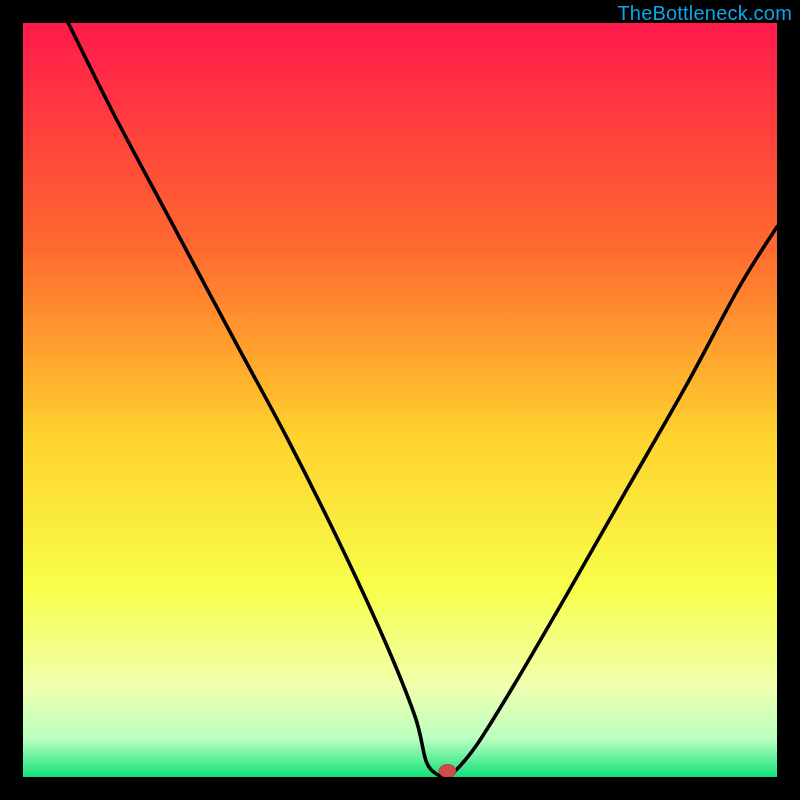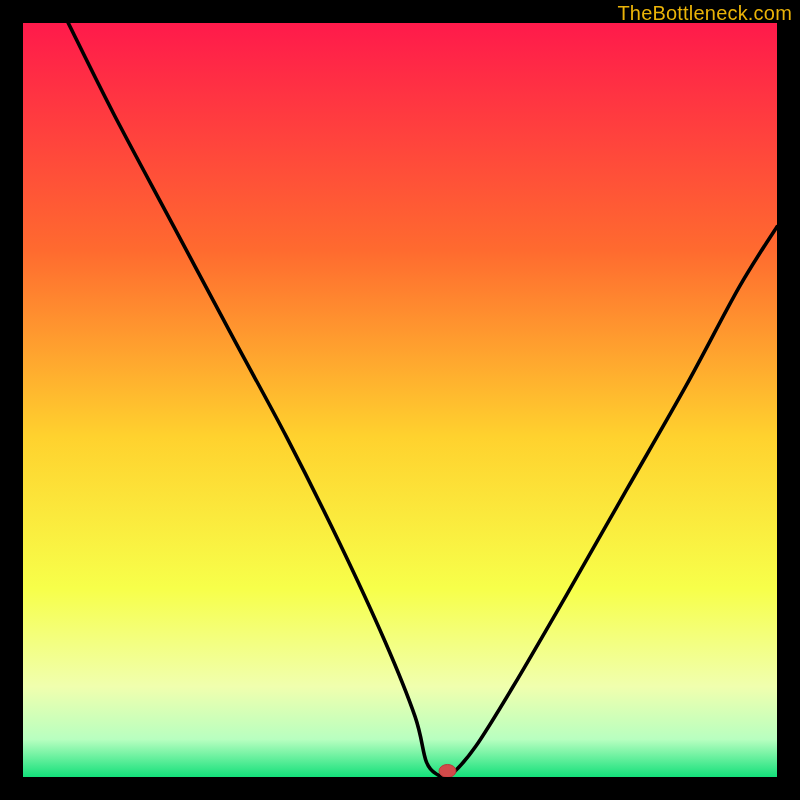--- a/index.html
+++ b/index.html
@@ -14,21 +14,21 @@
   .frame {
     position: relative;
     width: 800px;
     height: 800px;
     background: #000;
   }
   .watermark {
     position: absolute;
     top: 2px;
     right: 8px;
-    color: #eab308;
+    color: #0ea5e9;
     font-size: 20px;
     font-weight: 500;
     letter-spacing: 0.2px;
     z-index: 5;
   }
   .plot-area {
     position: absolute;
     left: 23px;
     top: 23px;
     width: 754px;

